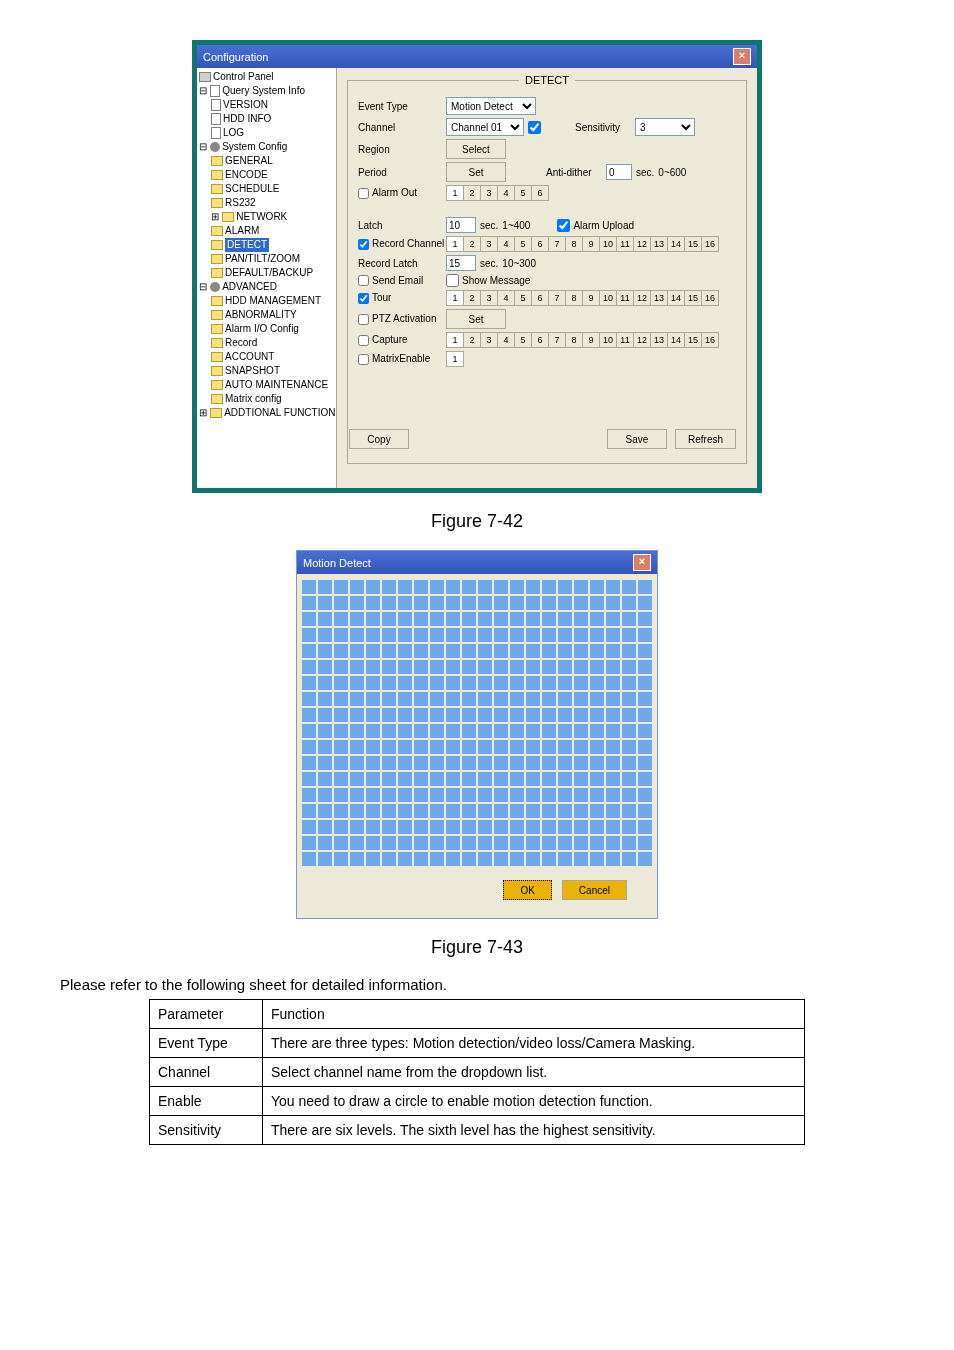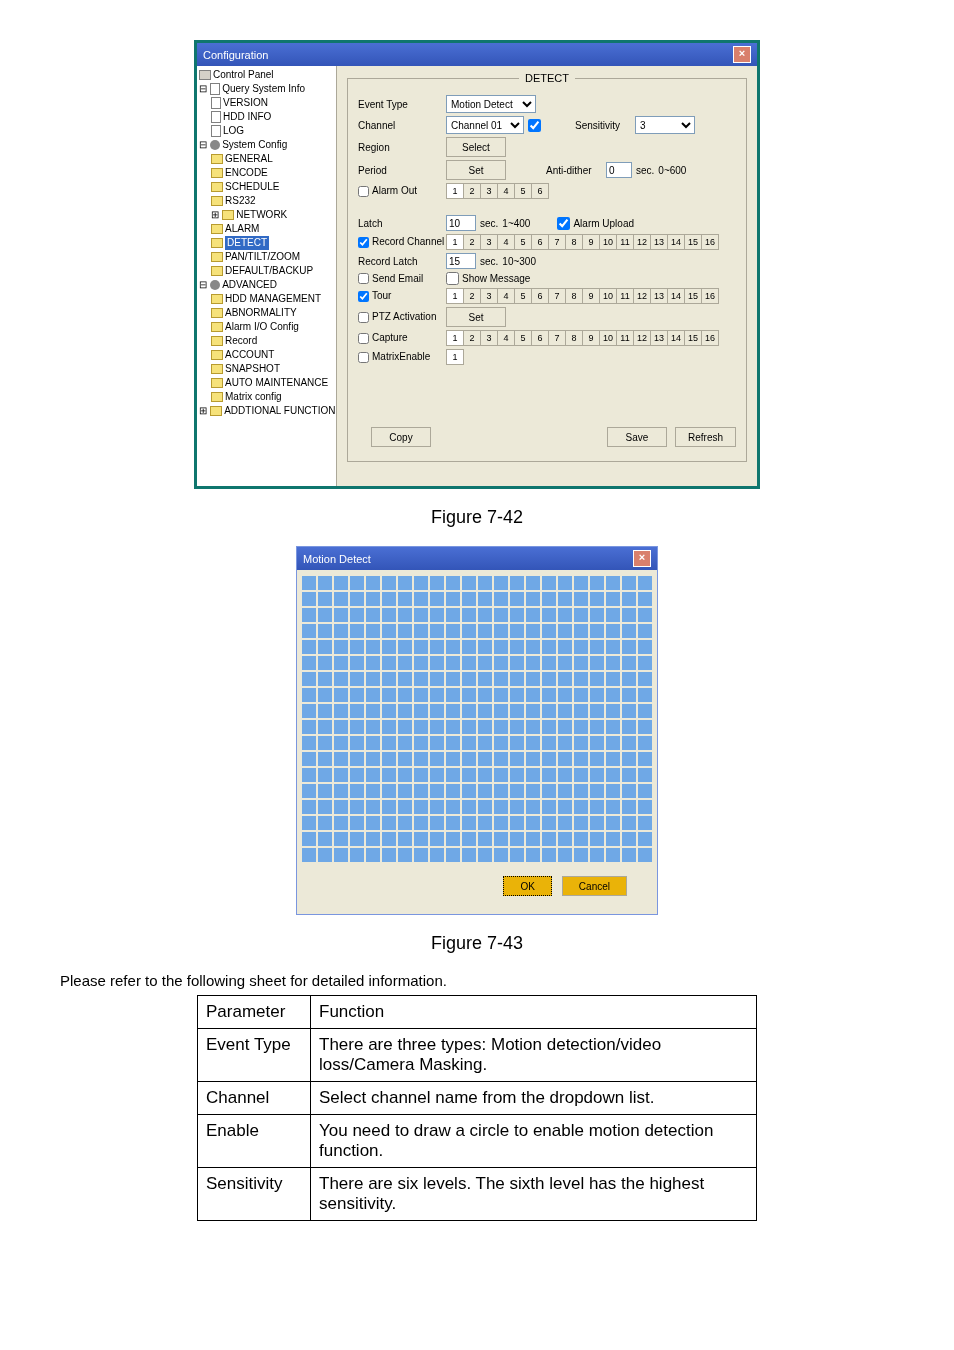--- a/index.html
+++ b/index.html
@@ -6,21 +6,21 @@
     margin: 0;
     padding: 40px 60px;
     font-family: Tahoma, Arial, sans-serif;
     font-size: 11px;
     color: #000;
     background: #fff;
   }
   .config-window {
     width: 560px;
     margin: 0 auto;
-    border: 3px solid #0f766e;
+    border: 5px solid #0f766e;
     background: #ece9d8;
   }
   .titlebar {
     display: flex;
     justify-content: space-between;
     align-items: center;
     background: linear-gradient(#4a6fd4, #3355b8);
     color: #fff;
     padding: 3px 6px;
     font-size: 11px;
@@ -162,21 +162,21 @@
     background: #ece9d8;
   }
   .chanboxes span:first-child {
     border-left: 1px solid #aca899;
   }
   .chanboxes span.on {
     background: #fff;
   }
   .bottom-btns {
     position: absolute;
-    left: 23px;
+    left: 1px;
     right: 10px;
     bottom: 14px;
     display: flex;
     justify-content: space-between;
     align-items: center;
   }
   .bottom-btns .right-group {
     display: flex;
     gap: 8px;
   }
@@ -228,23 +228,23 @@
   }
 
   
   p.doc-text {
     font-size: 15px;
     font-family: Liberation Sans, sans-serif;
     margin: 12px 0 6px 0;
   }
   table.param {
     border-collapse: collapse;
-    width: 560px;
+    width: 656px;
     margin: 0 auto;
-    font-size: 17px;
+    font-size: 14px;
     font-family: Arial, sans-serif;
   }
   table.param th, table.param td {
     border: 1px solid #000;
     padding: 6px 8px;
     text-align: left;
     vertical-align: top;
   }
   .param-head {
     font-weight: normal;

